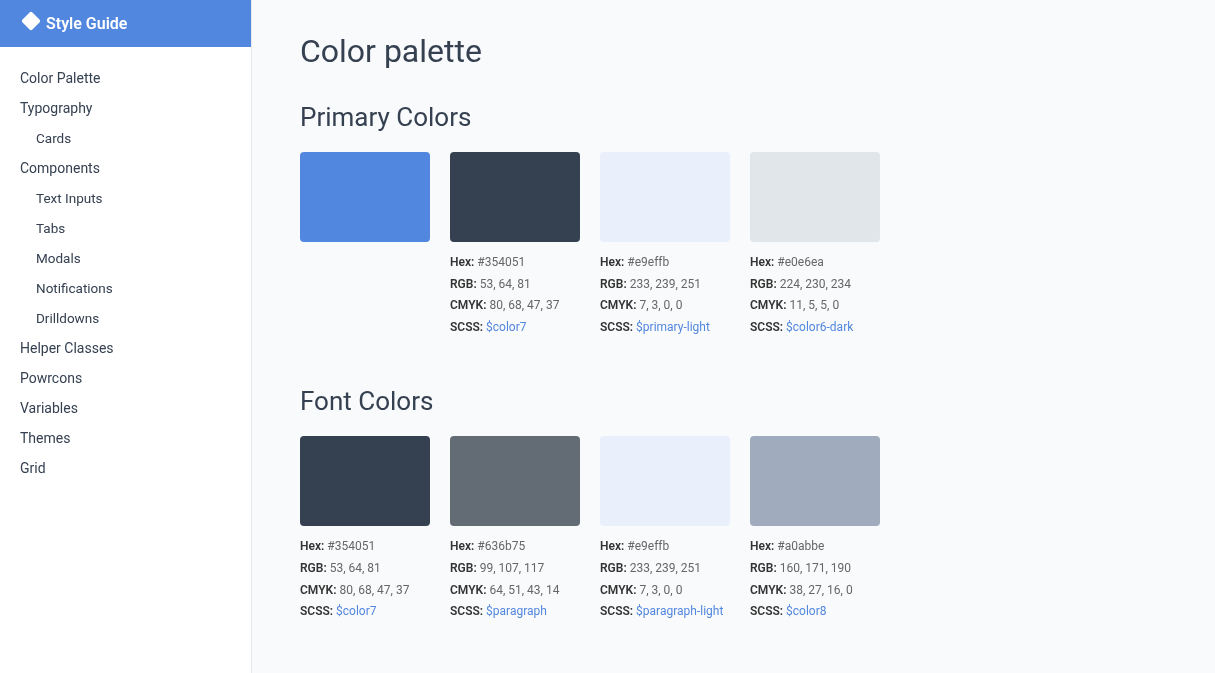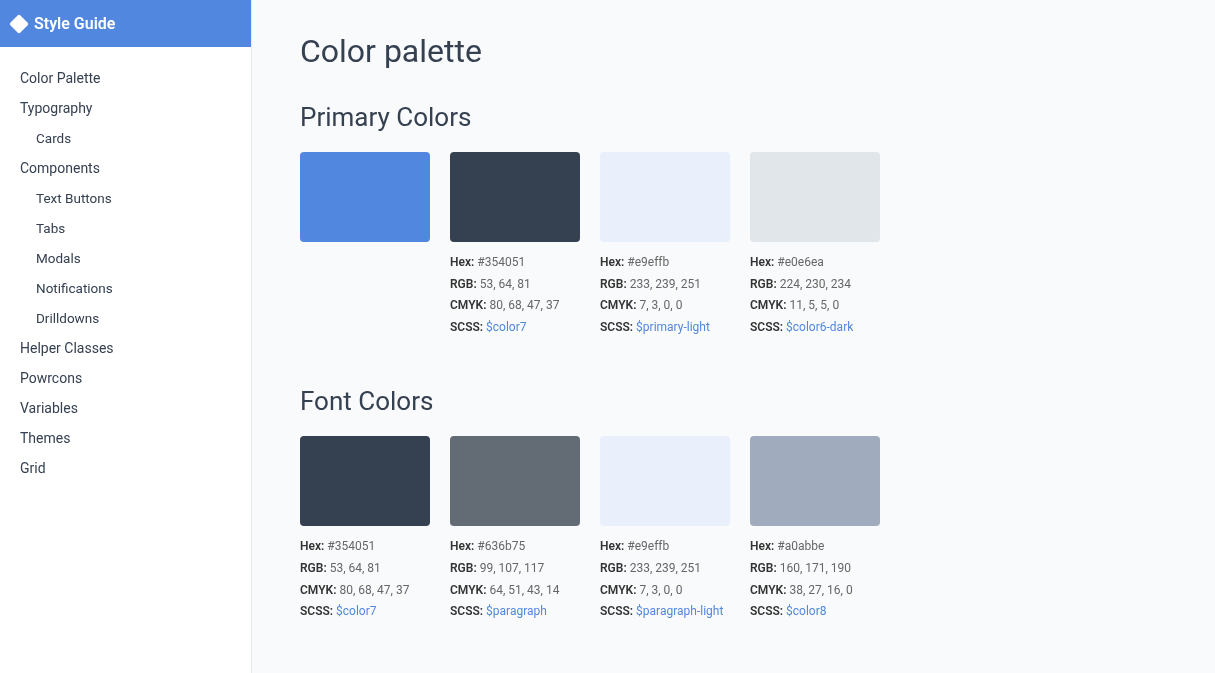--- a/index.html
+++ b/index.html
@@ -10,25 +10,24 @@
       width: 252px;
       min-width: 252px;
       background: #fff;
       border-right: 1px solid #e8e8e8;
       display: flex;
       flex-direction: column;
     }
     #sidebar-header {
       background: #5287DF;
       color: #fff;
-      padding: 14px 12px;
+      padding: 14px 24px;
       font-size: 16px;
       font-weight: 600;
       display: flex;
-      align-items: center;
       gap: 8px;
     }
     #sidebar-header .diamond-icon {
       width: 14px;
       height: 14px;
       background: #fff;
       transform: rotate(45deg);
       display: inline-block;
       border-radius: 2px;
     }
@@ -110,21 +109,21 @@
   <div id="sidebar-header">
     <span class="diamond-icon"></span>
     <span>Style Guide</span>
   </div>
   <nav id="sidebar-nav">
 
   <a class="nav-item">Color Palette</a>
       <a class="nav-item">Typography</a>
       <a class="nav-item sub">Cards</a>
       <a class="nav-item">Components</a>
-      <a class="nav-item sub">Text Buttons</a>
+      <a class="nav-item sub">Text Inputs</a>
       <a class="nav-item sub">Tabs</a>
       <a class="nav-item sub">Modals</a>
       <a class="nav-item sub">Notifications</a>
       <a class="nav-item sub">Drilldowns</a>
       <a class="nav-item">Helper Classes</a>
       <a class="nav-item">Powrcons</a>
       <a class="nav-item">Variables</a>
       <a class="nav-item">Themes</a>
       <a class="nav-item">Grid</a>
     </nav>

